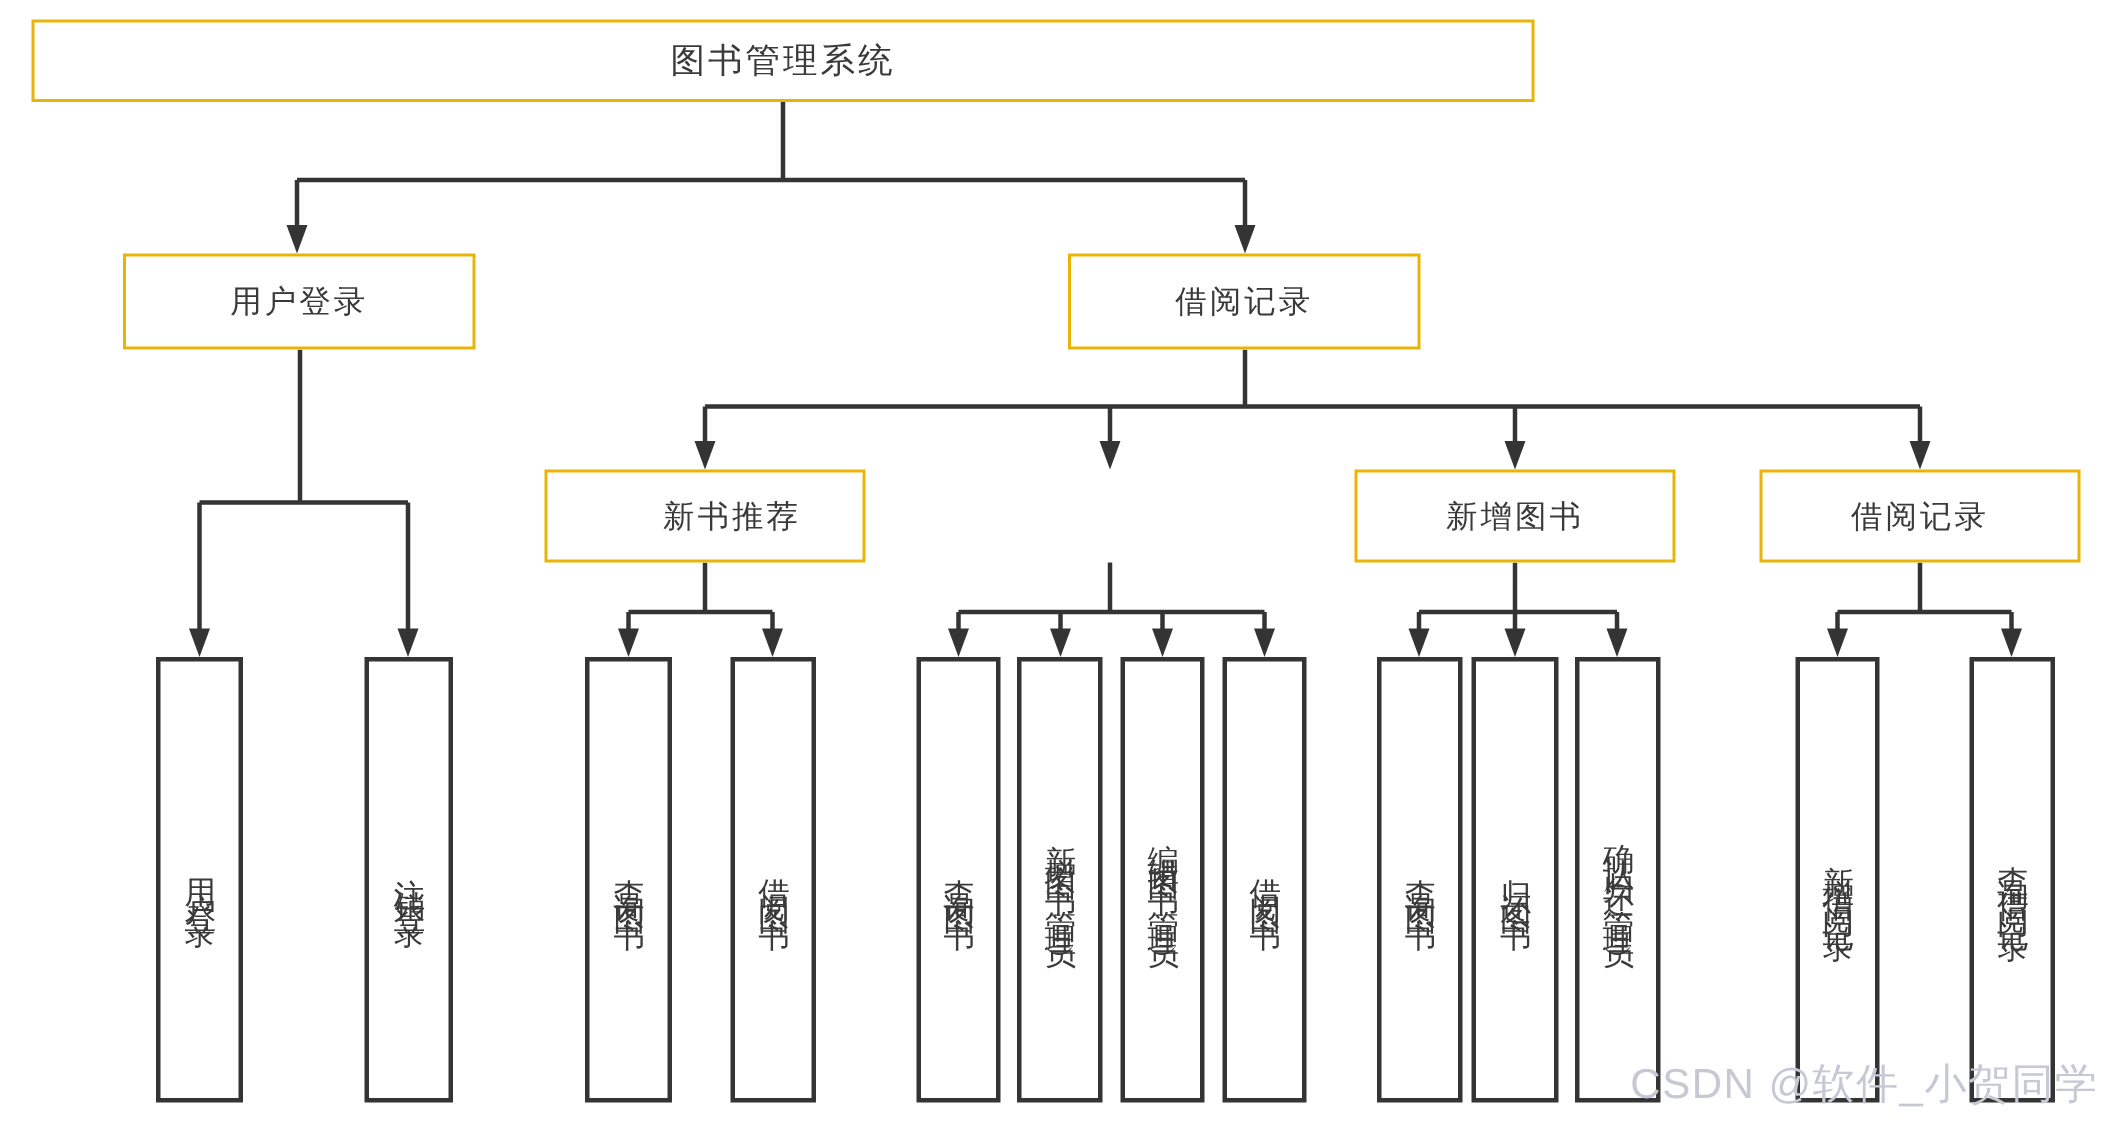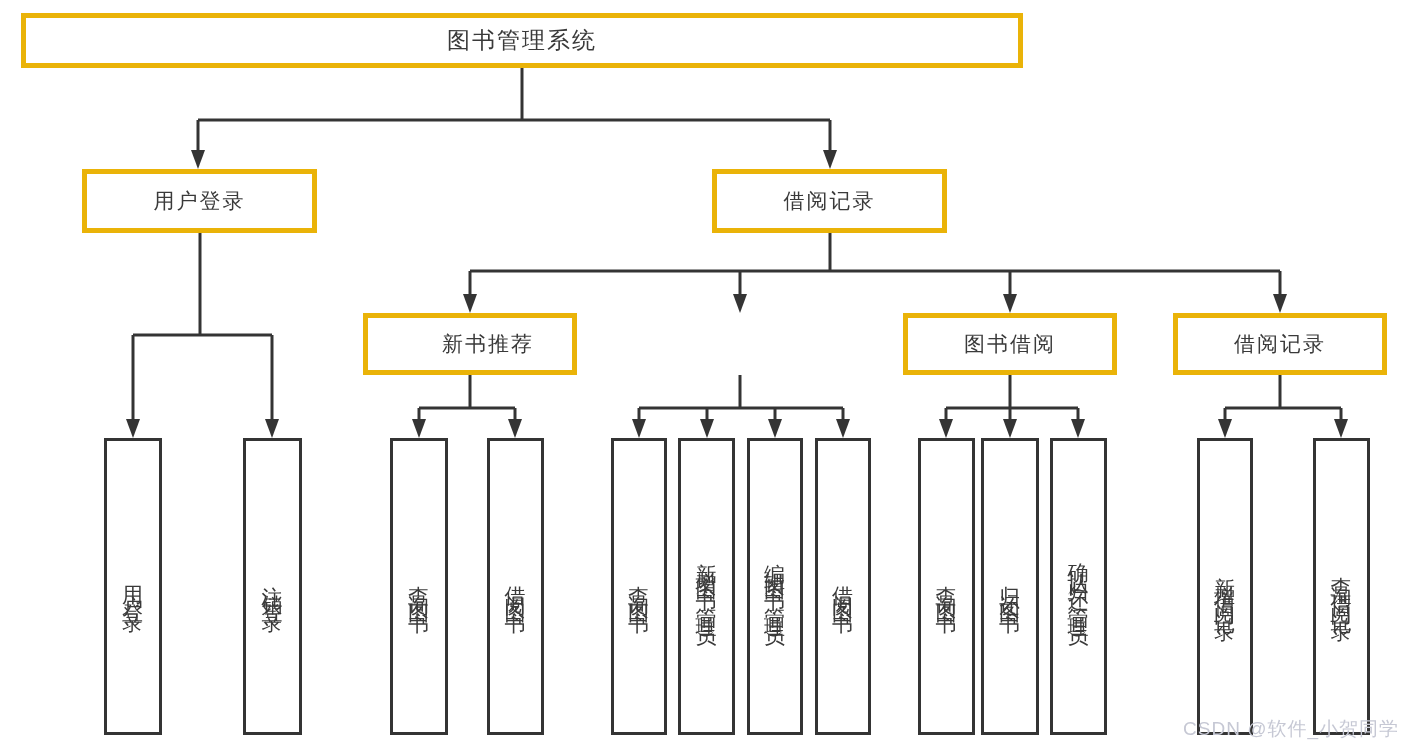--- a/index.html
+++ b/index.html
@@ -9,21 +9,21 @@
     background:#ffffff;
     font-family:"Liberation Sans","DejaVu Sans",sans-serif;
     color:#383838;
     overflow:hidden;
   }
   #wires{position:absolute;left:0;top:0;z-index:0;}
   .node{
     position:absolute;
     box-sizing:border-box;
     background:#ffffff;
-    border:5px solid #eab308;
+    border:2px solid #eab308;
     display:flex;align-items:center;justify-content:center;
     z-index:1;
     font-size:21px;
     letter-spacing:2px;
     color:#3a3a3a;
   }
   .node.root{font-size:23px;}
   .leaf{
     position:absolute;
     box-sizing:border-box;
@@ -39,21 +39,21 @@
     font-size:21px;
     letter-spacing:9px;
     line-height:1;
     color:#3a3a3a;
     white-space:nowrap;
   }
   .watermark{
     position:absolute;
     right:6px;bottom:5px;
     z-index:2;
-    font-size:19px;
+    font-size:28px;
     color:#c6c8d4;
     letter-spacing:1px;
   }
 </style>
 </head>
 <body>
 
 <div id="canvas">
 
   <svg id="wires" width="1405" height="747" viewBox="0 0 1405 747">
@@ -130,21 +130,21 @@
     <span>用户登录</span>
   </div>
   <div class="node" style="left:712px;top:169px;width:235px;height:64px;">
     <span>借阅记录</span>
   </div>
 
   <div class="node" style="left:363px;top:313px;width:214px;height:62px;padding-left:36px;">
     <span>新书推荐</span>
   </div>
   <div class="node" style="left:903px;top:313px;width:214px;height:62px;">
-    <span>图书借阅</span>
+    <span>新增图书</span>
   </div>
   <div class="node" style="left:1173px;top:313px;width:214px;height:62px;">
     <span>借阅记录</span>
   </div>
 
   <div class="leaf" style="left:104px;width:58px;">
     <span class="vtext">用户登录</span>
   </div>
   <div class="leaf" style="left:243px;width:59px;">
     <span class="vtext">注销登录</span>

